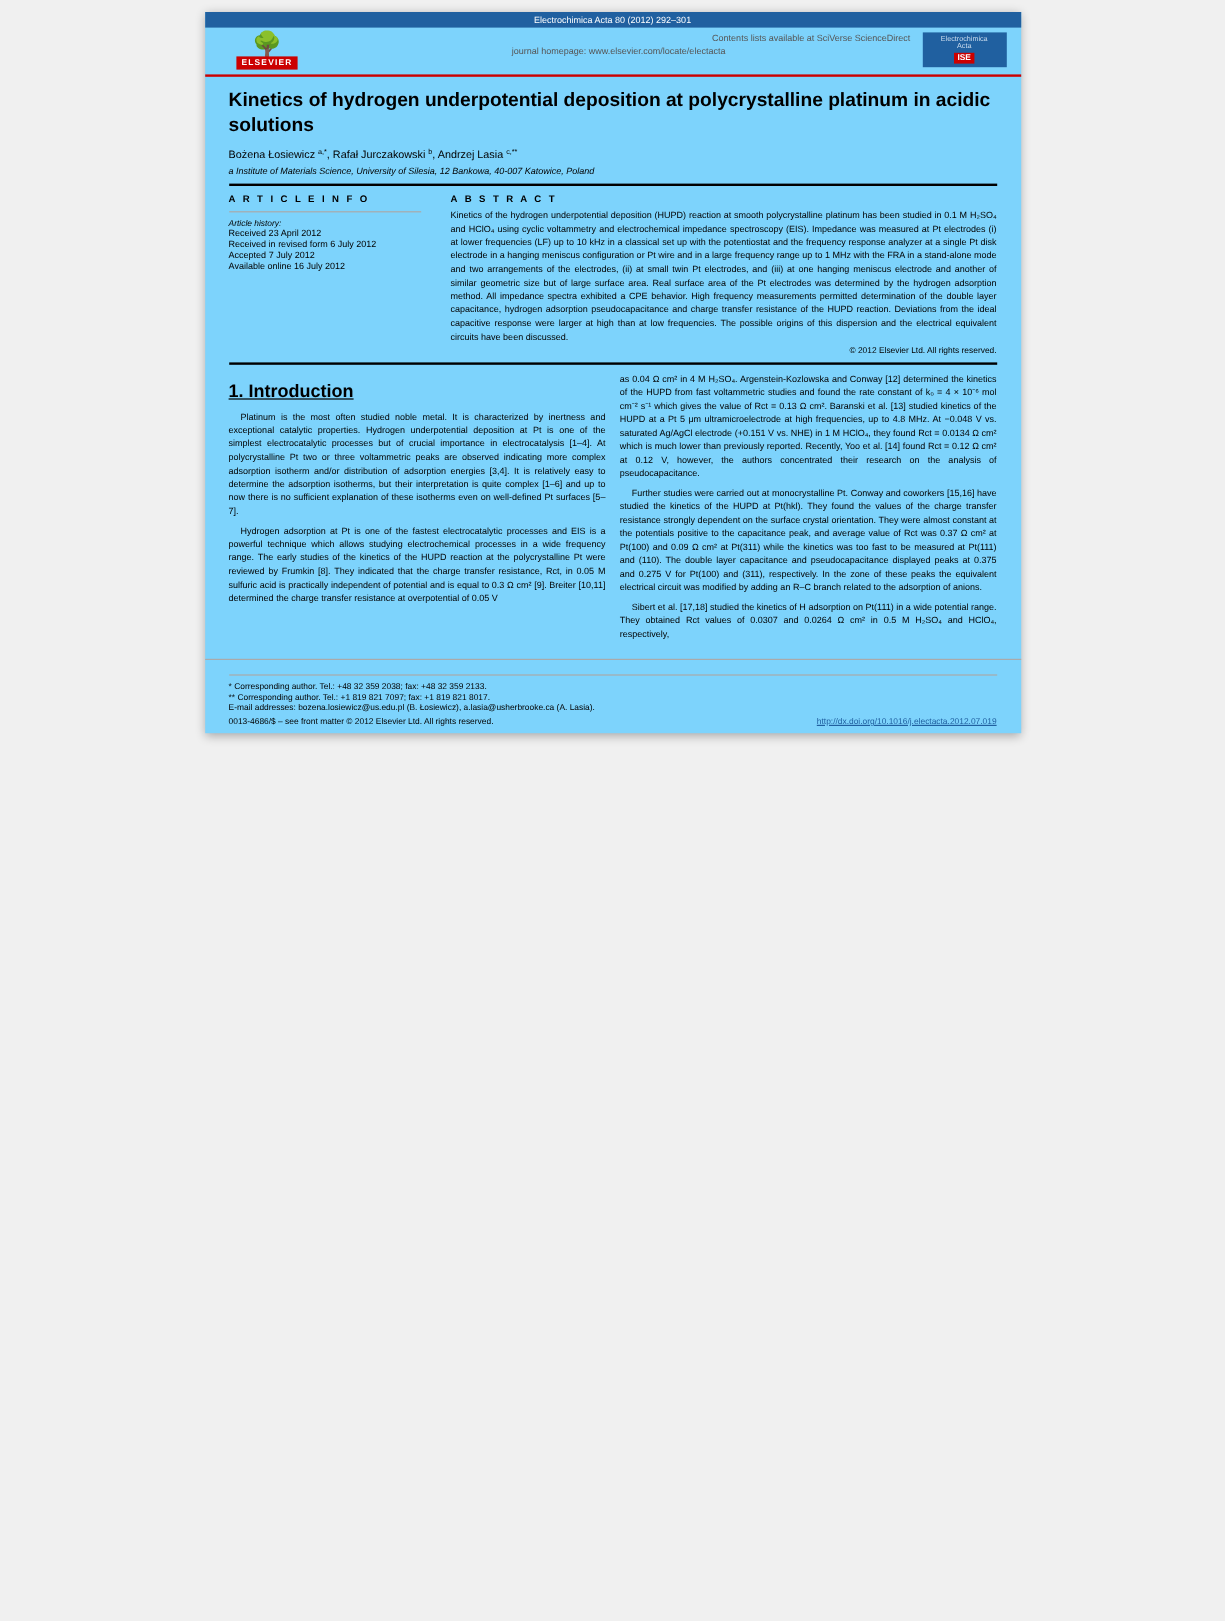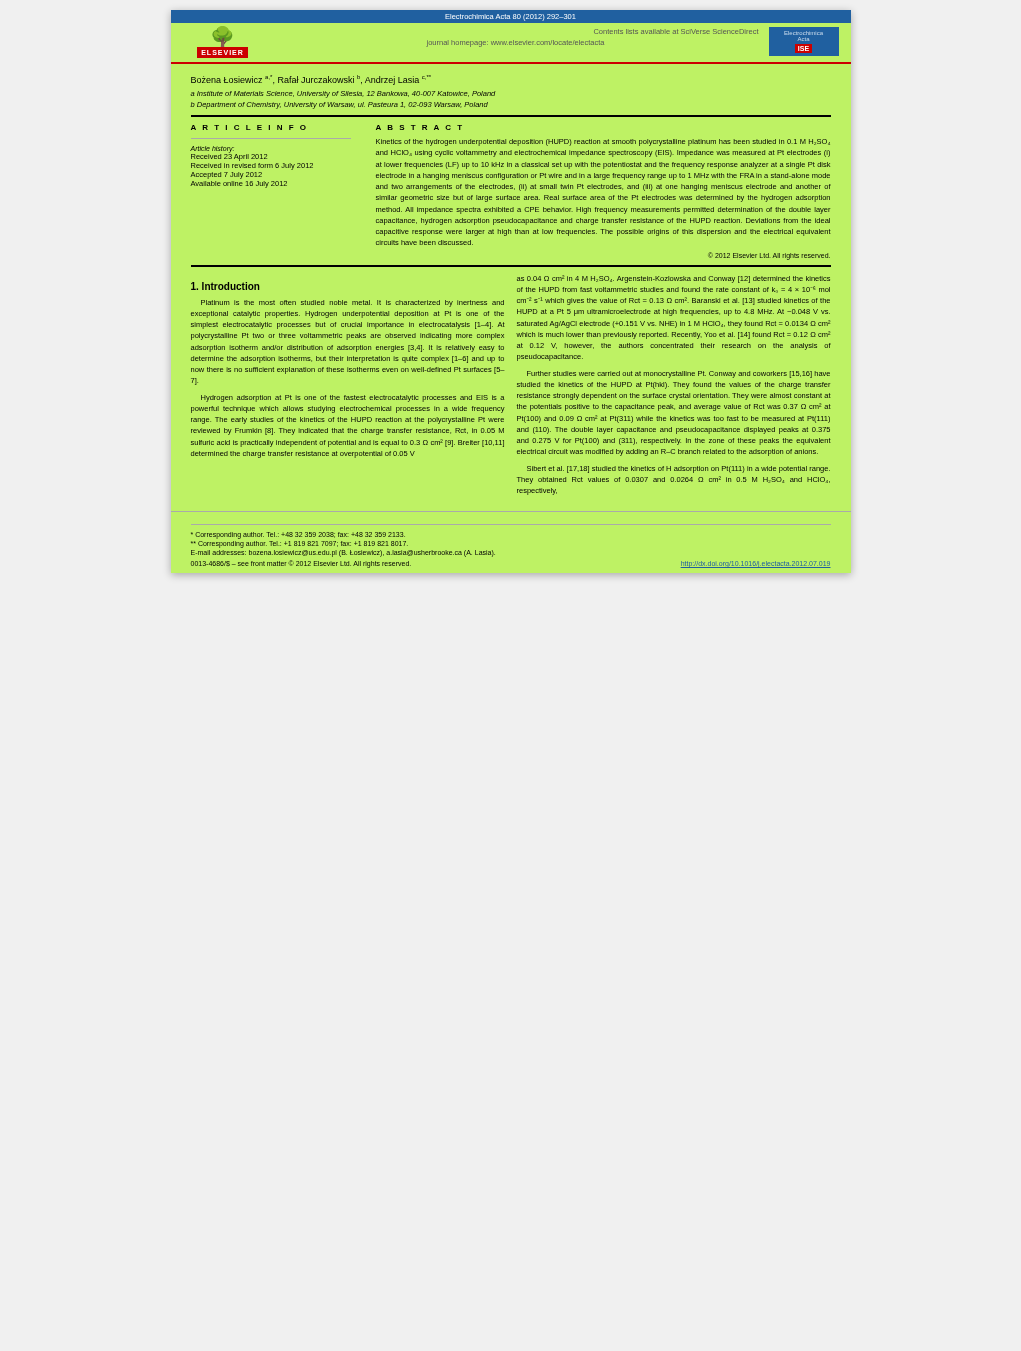--- a/index.html
+++ b/index.html
@@ -9,21 +9,21 @@
       font-size: 9px;
       color: #000;
       display: flex;
       justify-content: center;
       align-items: flex-start;
       min-height: 100vh;
       padding: 10px;
     }
     .page {
       width: 680px;
-      background: #bef264;
+      background: #7dd3fc;
       box-shadow: 0 2px 8px rgba(0,0,0,0.3);
       padding: 0;
       position: relative;
     }
     
     .journal-header {
       border-bottom: 2px solid #c00;
       padding: 4px 12px 2px;
       display: flex;
       justify-content: space-between;
@@ -191,24 +191,25 @@
       margin-top: 6px;
     }
     .col {
       flex: 1;
       font-size: 7.5px;
       line-height: 1.5;
       text-align: justify;
       font-family: Arial, sans-serif;
     }
     .section-heading {
-      font-size: 10px;
+      font-size: 15px;
       font-weight: bold;
       margin: 6px 0 3px;
       font-family: Arial, sans-serif;
+      text-decoration: underline;
     }
     .para {
       margin-bottom: 5px;
       text-indent: 10px;
     }
     .no-indent {
       text-indent: 0;
     }
     
     .article-footer {
@@ -253,28 +254,28 @@
       </div>
     </div>
     <div class="journal-logo-box">
       <div style="font-size:6px; color:#cde;">Electrochimica<br>Acta</div>
       <div class="ise-badge">ISE</div>
     </div>
   </div>
 
   <div class="article-content">
 
+    <div class="article-title">Kinetics of hydrogen underpotential deposition at polycrystalline platinum in acidic solutions</div>
 
     <div class="authors">
       <span>Bożena Łosiewicz <sup>a,*</sup>, Rafał Jurczakowski <sup>b</sup>, Andrzej Lasia <sup>c,**</sup></span>
     </div>
 
     <div>
       <div class="affiliation">a Institute of Materials Science, University of Silesia, 12 Bankowa, 40-007 Katowice, Poland</div>
-      <div class="affiliation">b Department of Chemistry, University of Warsaw, ul. Pasteura 1, 02-093 Warsaw, Poland</div>
     </div>
 
     <hr class="divider-thick">
 
     <div class="info-abstract">
 
       <div class="article-info">
         <div class="article-info-title">A R T I C L E  I N F O</div>
         <hr class="divider">
         <div class="article-info-section">

